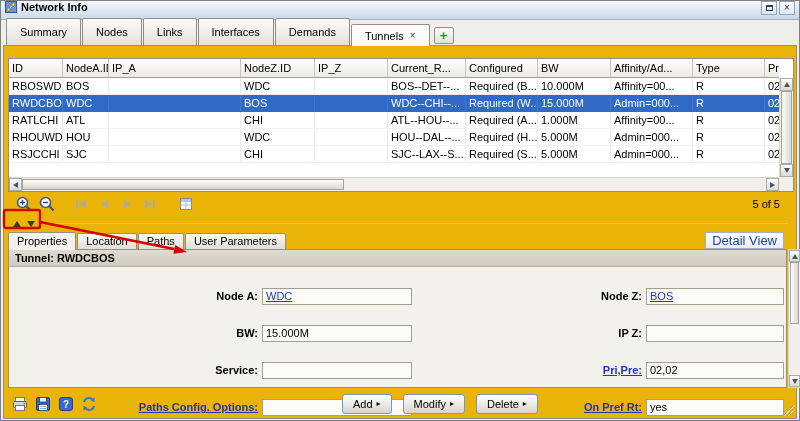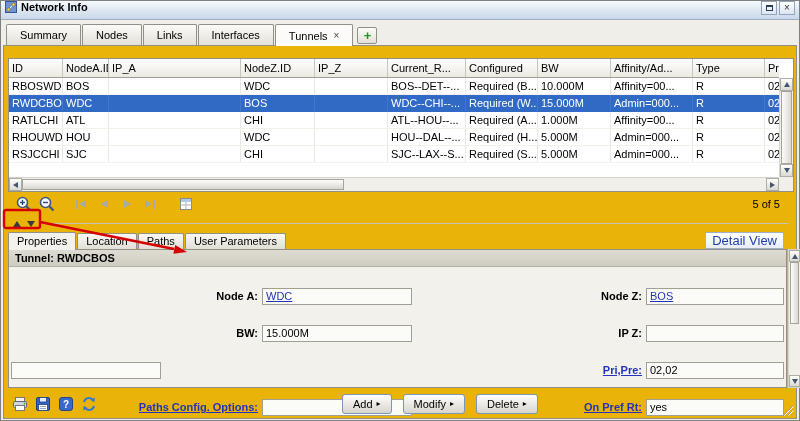--- a/index.html
+++ b/index.html
@@ -13,21 +13,21 @@
     display:flex; align-items:flex-start; padding:0 4px; }
   .title-icon { width:12px; height:12px; margin-right:4px; display:inline-flex; }
   .title-text { font-weight:bold; font-size:11px; }
   .titlebar-buttons { margin-left:auto; display:flex; gap:2px; }
   .tb-btn { width:16px; height:14px; border:1px solid #93a5bd; background:linear-gradient(#ffffff,#dde5ef);
     display:flex; align-items:center; justify-content:center; padding:0; font-size:10px; line-height:10px; color:#333; }
   .restore-glyph { display:inline-block; width:7px; height:6px; border:1px solid #2a3d56; border-top-width:2px; }
 
   
   .tabstrip { position:absolute; top:22px; left:5px; right:5px; height:22px; display:flex; align-items:flex-end; gap:1px; z-index:5; }
-  .tab { height:21px; padding:0 13px; border:1px solid #928f86; border-bottom:none; border-radius:2px 2px 0 0;
+  .tab { height:27px; padding:0 13px; border:1px solid #928f86; border-bottom:none; border-radius:2px 2px 0 0;
     background:linear-gradient(#fcfbf8,#e3e0d8); display:flex; align-items:center; white-space:nowrap; }
   .tab.active { height:22px; margin-bottom:-1px; background:#fcfbf9; z-index:6; }
   .tab-x { margin-left:6px; color:#444; font-size:10px; line-height:10px; }
   .plus-btn { height:17px; width:20px; margin-left:3px; margin-bottom:1px; border:1px solid #928f86; border-radius:2px;
     background:linear-gradient(#fcfbf8,#e3e0d8); color:#1a9a1a; font-weight:bold; font-size:13px; line-height:13px; text-align:center; padding:0; }
 
   
   .panel { position:absolute; left:2px; right:2px; top:44px; bottom:1px; border:1px solid #928f86; background:#eab308; }
 
   
@@ -152,20 +152,23 @@
         <span class="tab-label">Summary</span>
       </div>
       <div class="tab">
         <span class="tab-label">Nodes</span>
       </div>
       <div class="tab">
         <span class="tab-label">Links</span>
       </div>
       <div class="tab">
         <span class="tab-label">Interfaces</span>
+      </div>
+      <div class="tab">
+        <span class="tab-label">Demands</span>
       </div>
       <div class="tab active">
         <span class="tab-label">Tunnels</span>
         <span class="tab-x">×</span>
       </div>
       <button class="plus-btn"><span>+</span></button>
   </div>
 
   <div class="panel">
 
@@ -333,20 +336,21 @@
       <div class="fields-left">
           <div class="frow">
             <span class="flabel">Node A:</span>
             <div class="fbox"><span class="link">WDC</span></div>
           </div>
           <div class="frow">
             <span class="flabel">BW:</span>
             <div class="fbox"><span>15.000M</span></div>
           </div>
           <div class="frow">
+            <span class="flabel">Service:</span>
             <div class="fbox"><span></span></div>
           </div>
           <div class="frow">
             <span class="flabel link">Paths Config. Options:</span>
             <div class="fbox"><span></span></div>
           </div>
         </div>
       <div class="fields-right">
           <div class="frow">
             <span class="flabel">Node Z:</span>

